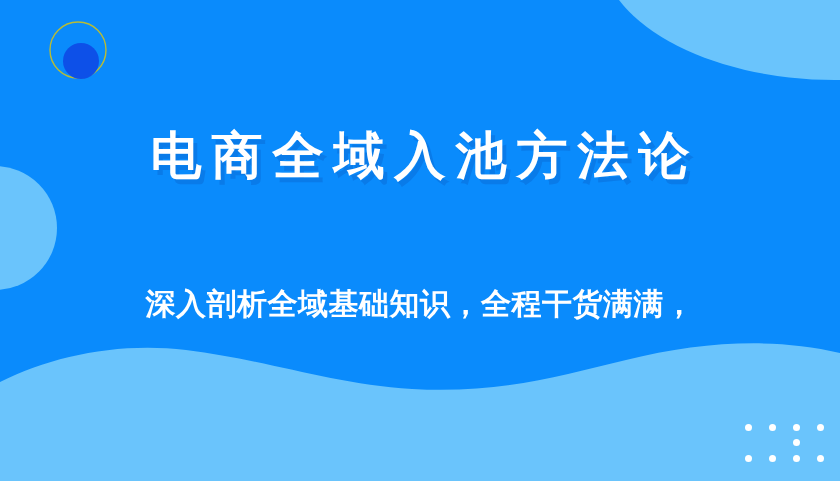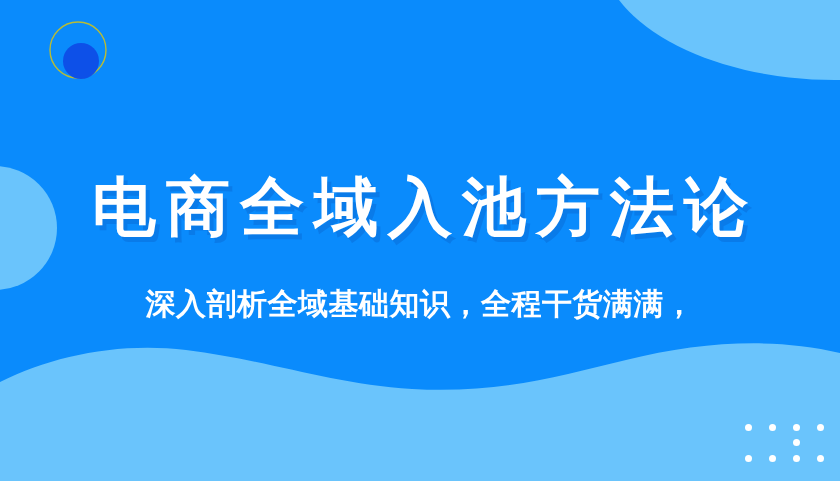--- a/index.html
+++ b/index.html
@@ -25,29 +25,28 @@
     position: absolute;
     left: 0;
     right: 0;
     top: 128px;
     text-align: center;
     z-index: 6;
   }
   #main-title {
     display: block;
     font-family: "Liberation Sans", "DejaVu Sans", sans-serif;
-    font-size: 64px;
+    font-size: 51px;
     font-weight: 700;
     letter-spacing: 10px;
     color: #ffffff;
     line-height: 1.08;
     text-indent: 10px;
     text-shadow: 4px 5px 0 rgba(9, 86, 190, 0.30);
     white-space: nowrap;
-    margin-top: 45px;
   }
   #subtitle-block {
     position: absolute;
     left: 0;
     right: 0;
     top: 281px;
     text-align: center;
     z-index: 6;
   }
   .subtitle-line {

